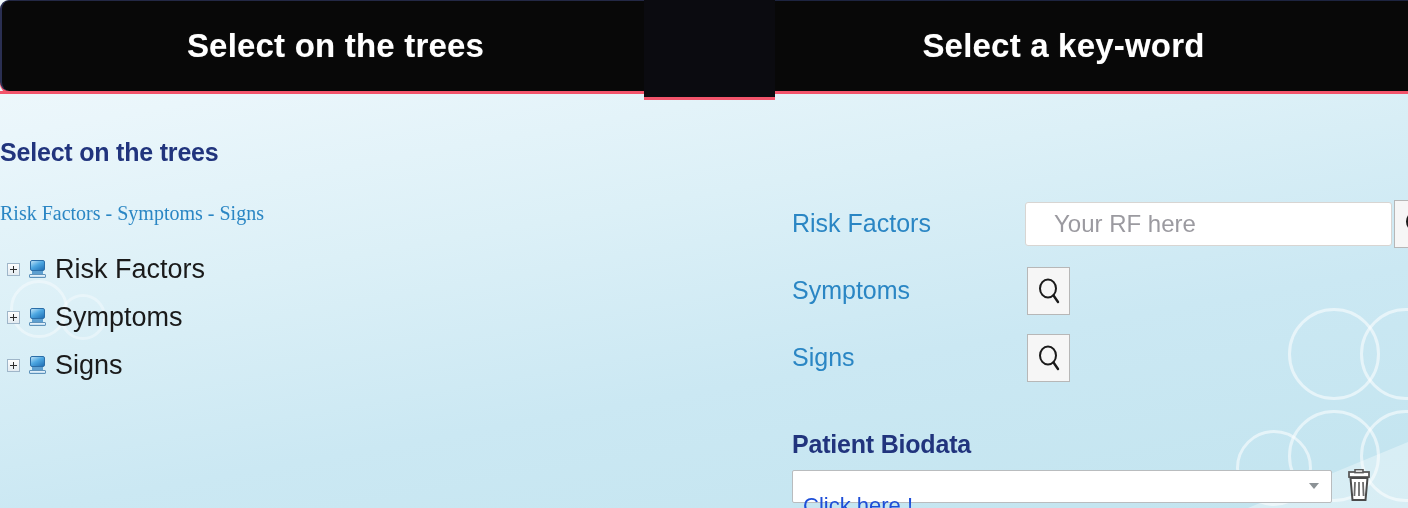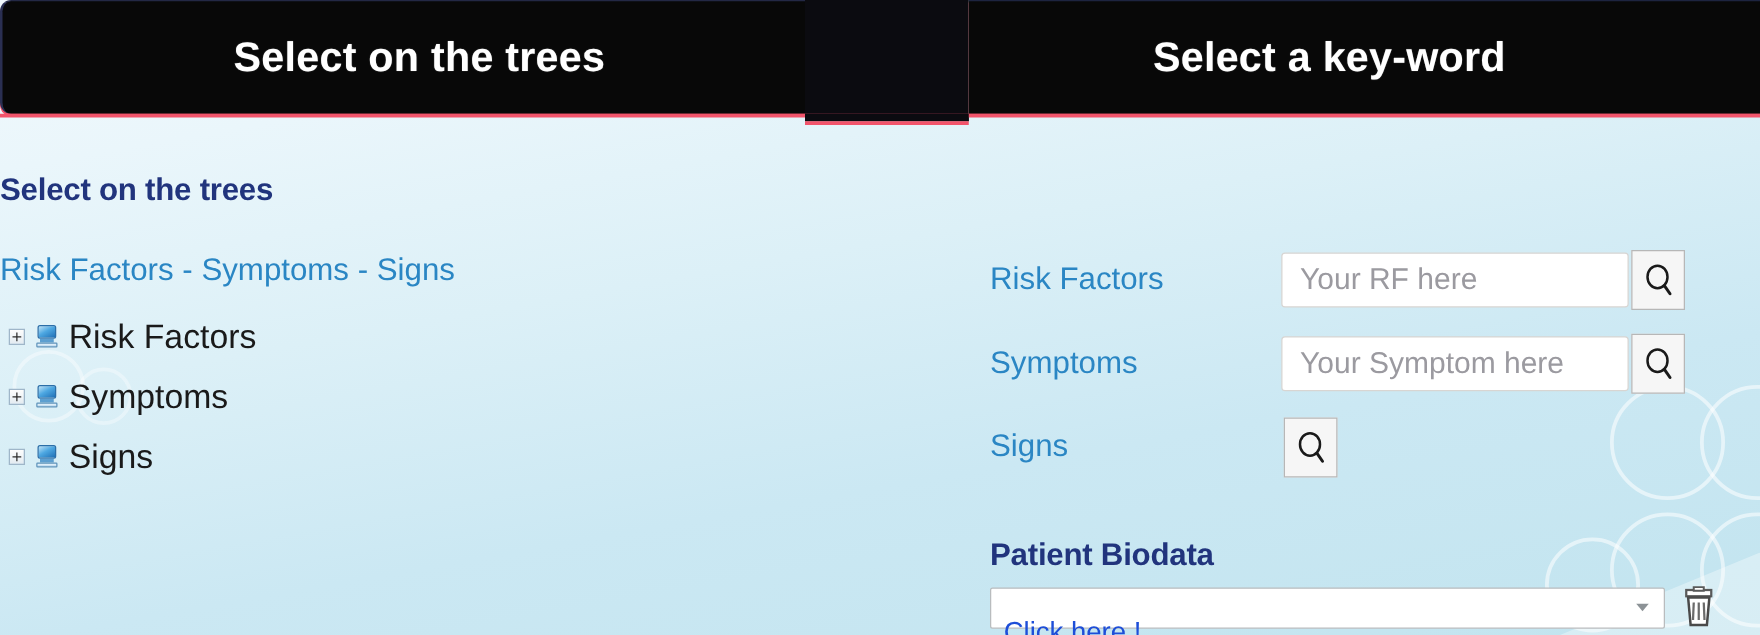--- a/index.html
+++ b/index.html
@@ -145,23 +145,24 @@
   
   .left-heading {
     position: absolute;
     left: 0px;
     top: 38px;
   }
   .tree-legend {
     position: absolute;
     left: 0px;
     top: 102px;
-    font-size: 25px;
+    font-size: 20px;
     color: #2a86c4;
     white-space: nowrap;
+    font-family: Liberation Serif, serif;
   }
   .tree {
     position: absolute;
     left: 0px;
     top: 145px;
     width: 420px;
   }
   .tree-node {
     display: flex;
     align-items: center;
@@ -258,30 +259,30 @@
   }
   .row-label {
     width: 233px;
     flex: 0 0 auto;
     font-size: 25px;
     color: #2a86c4;
     white-space: nowrap;
   }
   .search-input {
     flex: 0 0 auto;
-    width: 278px;
+    width: 367px;
     height: 44px;
     box-sizing: border-box;
     border: 1px solid #d8d5d2;
     border-radius: 3px;
     background: #ffffff;
     font-family: "Liberation Sans", sans-serif;
     font-size: 24px;
     color: #9b9aa0;
-    padding: 0 10px 0 14px;
+    padding: 0 10px 0 28px;
     outline: none;
   }
   .search-input::placeholder {
     color: #9b9aa0;
     opacity: 1;
   }
   .search-btn {
     flex: 0 0 auto;
     width: 43px;
     height: 48px;
@@ -431,21 +432,20 @@
         <button class="search-btn">
           <svg width="24" height="26" viewBox="0 0 24 26">
             <ellipse cx="11" cy="10.5" rx="8" ry="9" fill="none" stroke="#1a1a1a" stroke-width="2"></ellipse>
             <line x1="16.5" y1="17.5" x2="21" y2="24" stroke="#1a1a1a" stroke-width="2.4" stroke-linecap="round"></line>
           </svg>
         </button>
       </div>
 
       <div class="search-row">
         <span class="row-label">Symptoms</span>
-        <input class="search-input" type="text" placeholder="Your Symptom here" style="">
         <button class="search-btn">
           <svg width="24" height="26" viewBox="0 0 24 26">
             <ellipse cx="11" cy="10.5" rx="8" ry="9" fill="none" stroke="#1a1a1a" stroke-width="2"></ellipse>
             <line x1="16.5" y1="17.5" x2="21" y2="24" stroke="#1a1a1a" stroke-width="2.4" stroke-linecap="round"></line>
           </svg>
         </button>
       </div>
 
       <div class="search-row">
         <span class="row-label">Signs</span>

